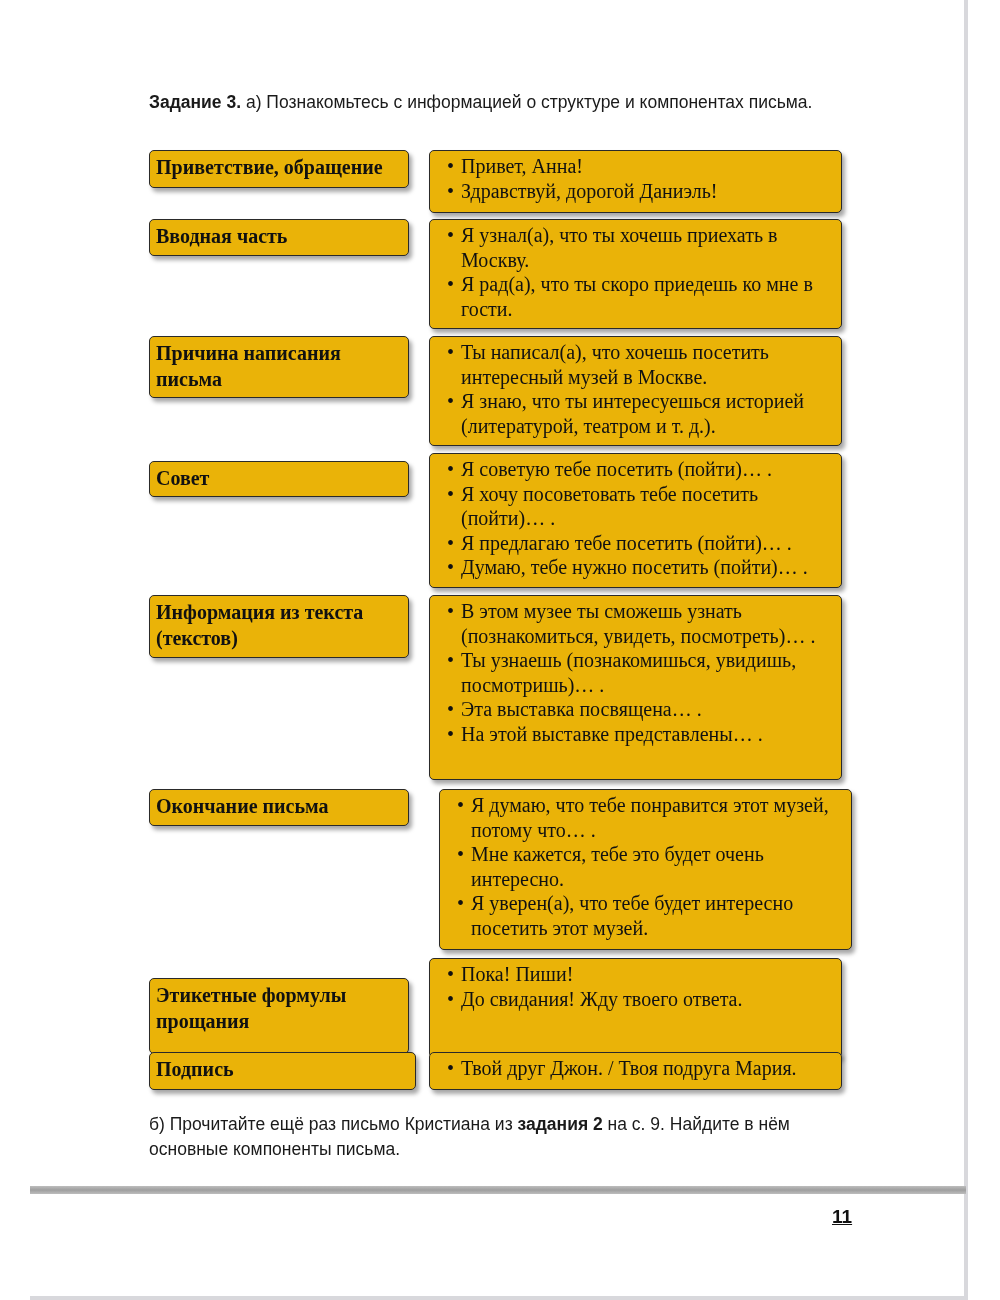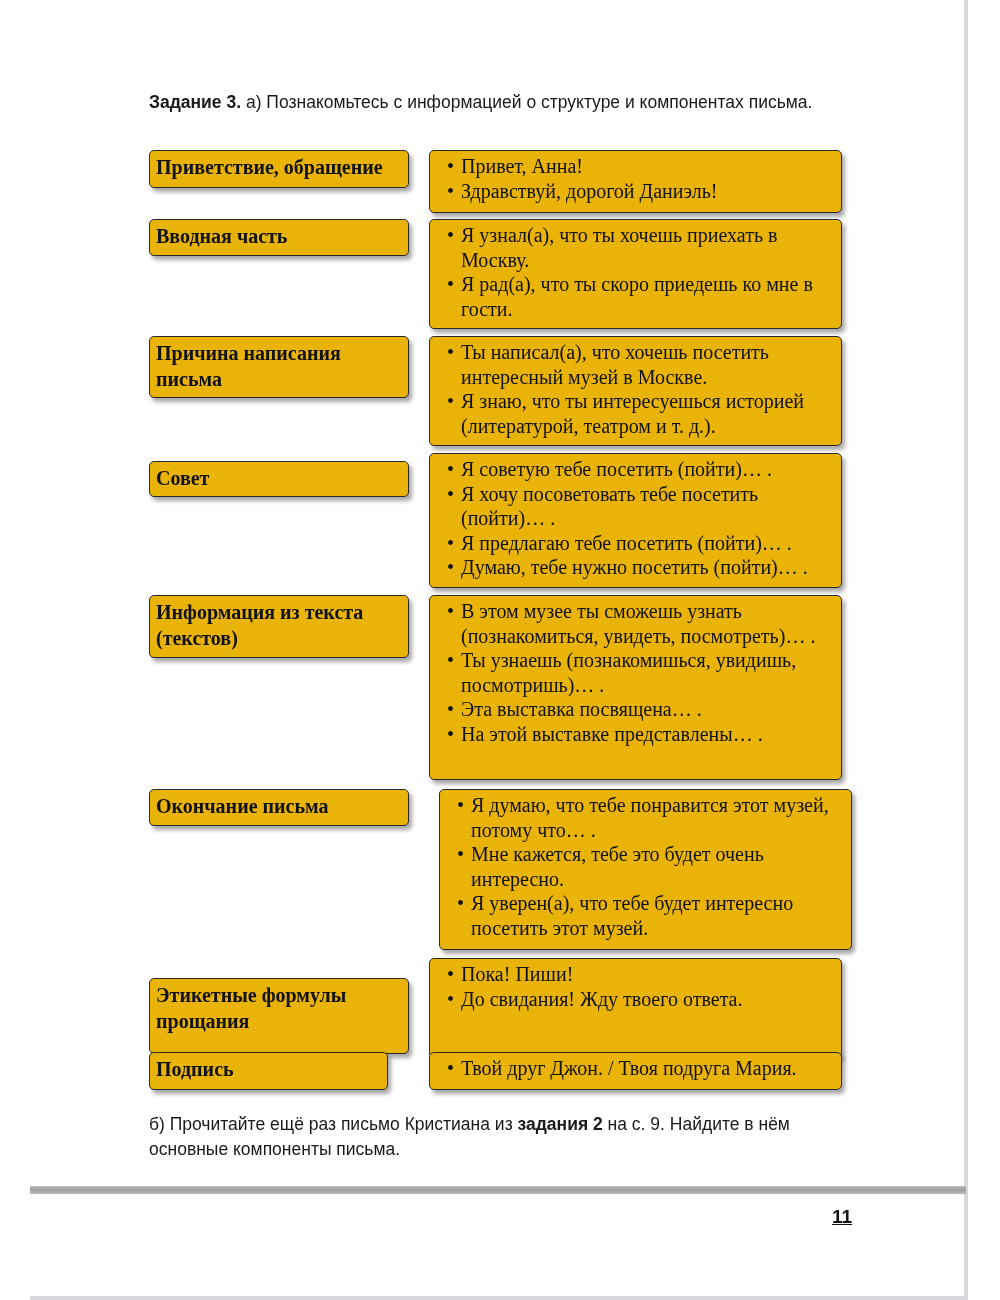--- a/index.html
+++ b/index.html
@@ -80,21 +80,21 @@
   </div>
 
 <div class="box left-box" style="top:958px;height:76px;margin-top:20px;"><span>Этикетные формулы прощания</span></div>
 <div class="box right-box" style="top:958px;height:100px;">
     <ul>
   <li>Пока! Пиши!</li>
   <li>До свидания! Жду твоего ответа.</li>
 </ul>
   </div>
 
-<div class="box left-box" style="top:1052px;height:38px;width:239px;"><span>Подпись</span></div>
+<div class="box left-box" style="top:1052px;height:38px;width:267px;"><span>Подпись</span></div>
 <div class="box right-box" style="top:1052px;height:38px;">
     <ul>
   <li>Твой друг Джон. / Твоя подруга Мария.</li>
 </ul>
   </div>
 
 <div class="footer-text"><span>б) Прочитайте ещё раз письмо Кристиана из </span><b>задания 2</b><span> на с. 9. Найдите в нём основные компоненты письма.</span></div>
 
 <div class="gray-bar"></div>
 <div class="page-number">11</div>

